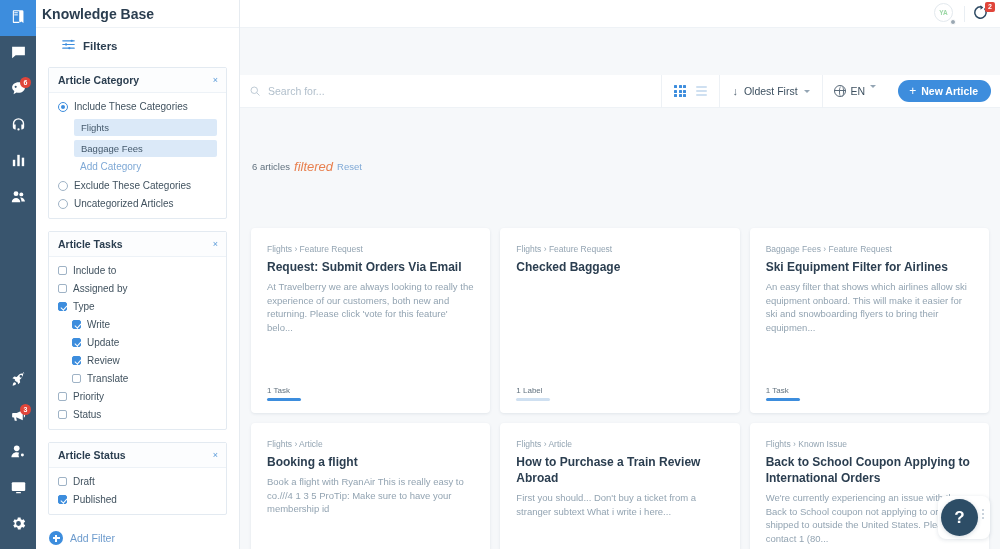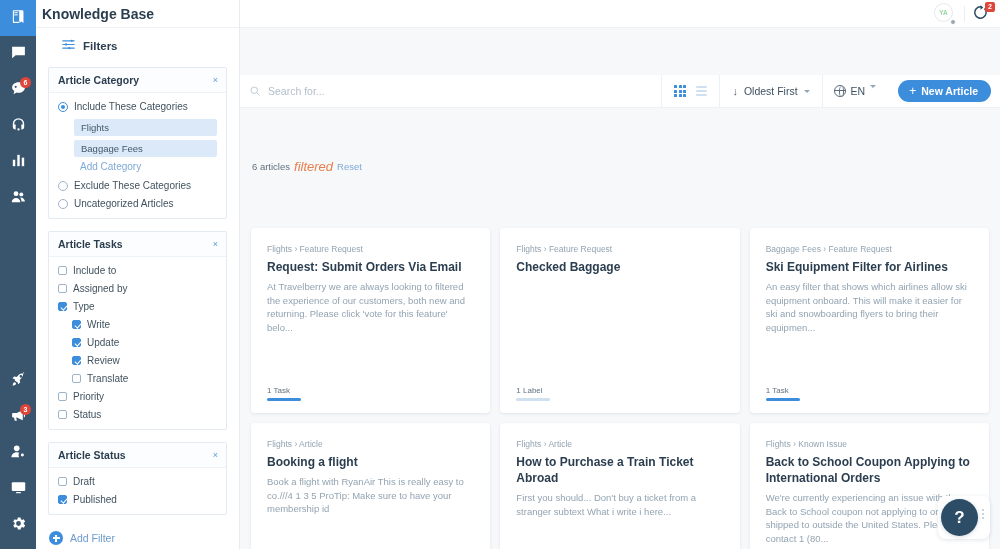--- a/index.html
+++ b/index.html
@@ -459,21 +459,21 @@
     <div class="resultbar">
       <span class="c">6 articles</span>
       <span class="f">filtered</span>
       <span class="r">Reset</span>
     </div>
 
     <div class="cards" id="cardGrid">
         <div class="card">
           <div class="crumb">Flights › Feature Request</div>
           <div class="ctitle">Request: Submit Orders Via Email</div>
-          <div class="cdesc">At Travelberry we are always looking to filtered the experience of our customers, both new and returning. Please click 'vote for this feature' belo...</div>
+          <div class="cdesc">At Travelberry we are always looking to really the experience of our customers, both new and returning. Please click 'vote for this feature' belo...</div>
           <div class="cfoot">
             <div class="badge">
               <span class="bt">1 Task</span>
               <span class="bar blue"></span>
             </div>
           </div>
         </div>
         <div class="card">
           <div class="crumb">Flights › Feature Request</div>
           <div class="ctitle">Checked Baggage</div>
@@ -505,21 +505,21 @@
               <span class="bar light"></span>
             </div>
             <div class="badge">
               <span class="bt">1 Task</span>
               <span class="bar blue"></span>
             </div>
           </div>
         </div>
         <div class="card">
           <div class="crumb">Flights › Article</div>
-          <div class="ctitle">How to Purchase a Train Ticket Abroad</div>
+          <div class="ctitle">How to Purchase a Train Review Abroad</div>
           <div class="cdesc">First you should... Don't buy a ticket from a stranger subtext What i write i here...</div>
           <div class="cfoot">
             <div class="badge">
               <span class="bt">1 Task</span>
               <span class="bar blue"></span>
             </div>
           </div>
         </div>
         <div class="card">
           <div class="crumb">Flights › Known Issue</div>

